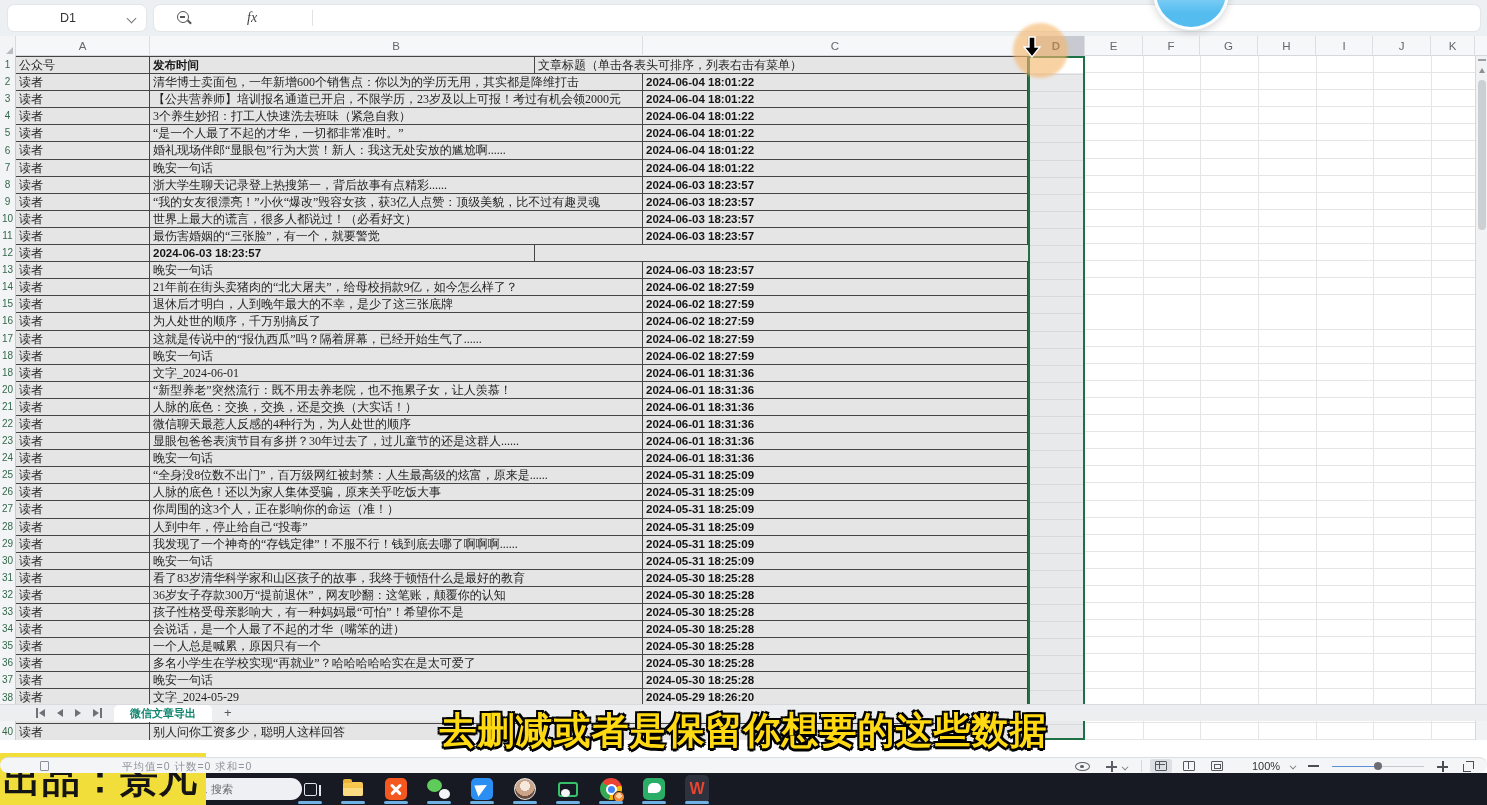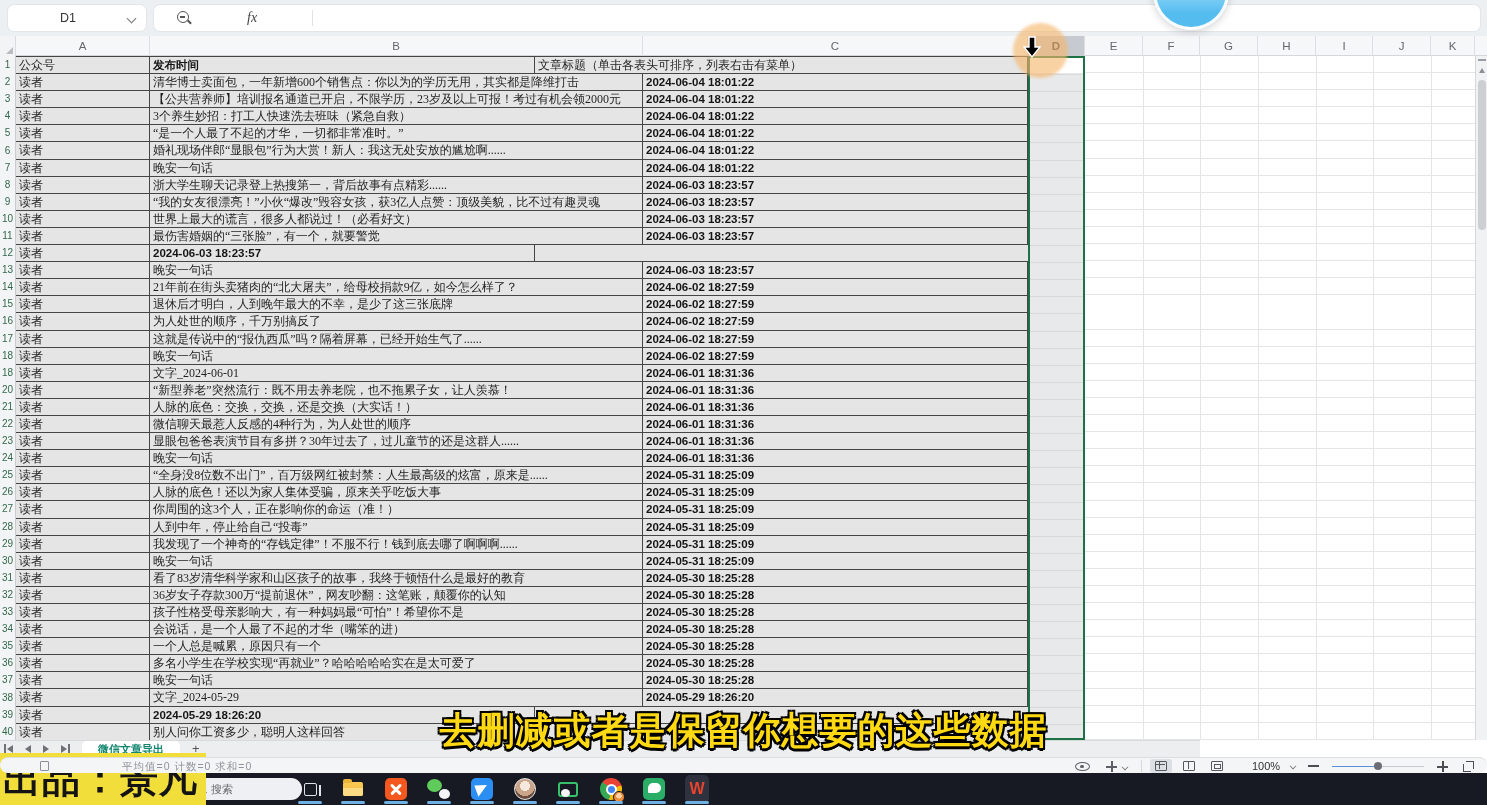--- a/index.html
+++ b/index.html
@@ -46,21 +46,21 @@
     background-image:repeating-linear-gradient(to bottom, transparent 0, transparent 16.1px, #d8d9db 16.1px, #d8d9db 17.1px); }
   .dsel .active-cell { position:absolute; left:0; top:0; width:53px; height:15px; background:#fff; }
 
   
   .vscroll { position:absolute; left:1475px; top:0; width:12px; height:684px; background:#f1f2f3; border-left:1px solid #d5d7da; z-index:3; }
   .vs-split { position:absolute; left:2px; top:3px; width:8px; height:2px; background:#9aa0a6; }
   .vs-up { position:absolute; left:2.5px; top:12px; width:0; height:0; border-left:3.5px solid transparent; border-right:3.5px solid transparent; border-bottom:5px solid #8b9096; }
   .vs-thumb { position:absolute; left:2px; top:24px; width:8px; height:150px; background:#cdd0d3; border-radius:4px; }
 
   
-  .tabbar { position:absolute; left:0; top:740px; width:1200px; height:17px; background:#eceef0; border-top:1px solid #d8dade; display:flex; align-items:center; z-index:4; }
+  .tabbar { position:absolute; left:0; top:704px; width:1487px; height:17px; background:#eceef0; border-top:1px solid #d8dade; display:flex; align-items:center; z-index:4;padding-left:32px; }
   .navbtn { position:relative; width:16px; height:12px; margin-left:2px; }
   .tri { position:absolute; top:2px; width:0; height:0; border-top:4px solid transparent; border-bottom:4px solid transparent; }
   .tri.left  { border-right:6px solid #6e7277; left:5px; }
   .tri.right { border-left:6px solid #6e7277; left:5px; }
   .bar-l::before { content:''; position:absolute; left:2px; top:1px; width:1.6px; height:10px; background:#6e7277; }
   .bar-r::after  { content:''; position:absolute; right:2px; top:1px; width:1.6px; height:10px; background:#6e7277; }
   .sheettab { margin-left:10px; height:17px; padding:0 16px; background:#fff; border-radius:5px 5px 0 0; display:flex; align-items:center; font-size:11px; font-weight:bold; color:#12866f; }
   .addtab { margin-left:12px; font-size:13px; color:#555; line-height:10px; }
 
   

